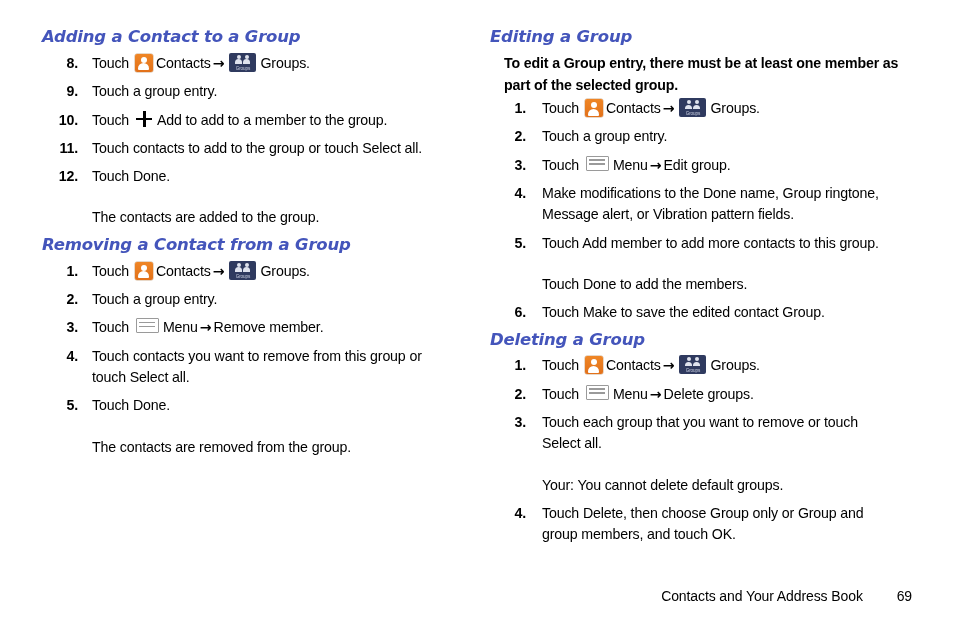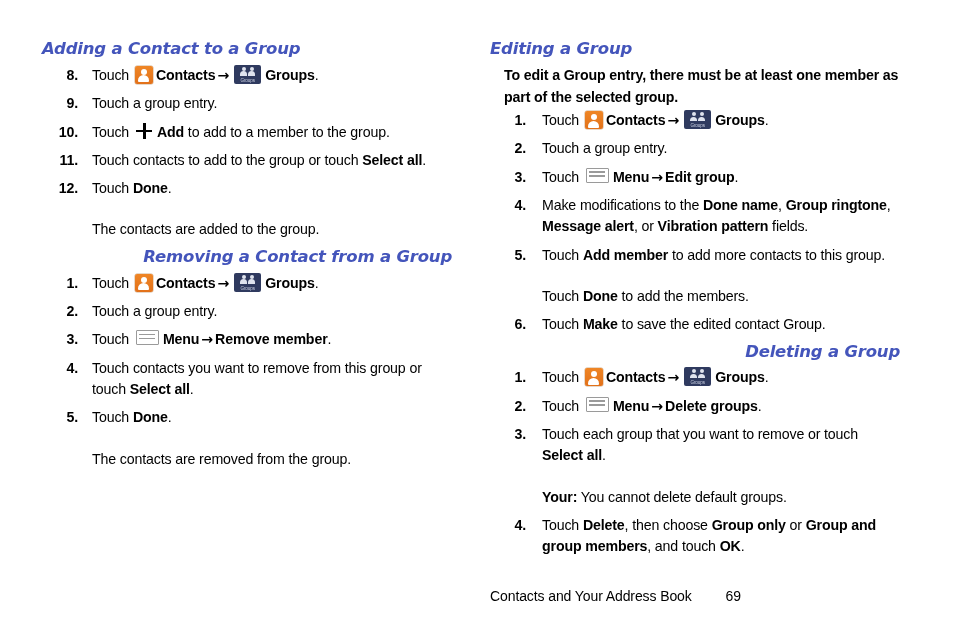--- a/index.html
+++ b/index.html
@@ -16,36 +16,36 @@
     overflow: hidden;
   }
 
   .page {
     position: absolute;
     inset: 0;
   }
 
   .col {
     position: absolute;
-    top: 40px;
+    top: 28px;
   }
   .col-left  { left: 42px;  width: 410px; }
   .col-right { left: 490px; width: 410px; }
 
   h2.section-heading {
     font-family: "DejaVu Sans", sans-serif;
     font-size: 16.5px;
     font-style: italic;
     font-weight: bold;
     color: #4455bb;
     margin: 0 0 6px 0;
     letter-spacing: -0.2px;
     line-height: 1.15;
   }
-  .spaced-heading { margin-top: 18px; text-align: right; }
+  .spaced-heading { margin-top: 18px; }
 
   p.intro {
     margin: 0 0 2px 0;
     padding-left: 14px;
     font-size: 14.2px;
     line-height: 1.52;
     letter-spacing: -0.15px;
     font-weight: bold;
   }
 
@@ -72,21 +72,21 @@
     font-size: 14.2px;
   }
   ol.steps.right-col > li { padding-left: 52px; }
   ol.steps.right-col > li > .num { width: 36px; }
 
   .sub-line {
     display: block;
     margin-top: 20px;
   }
 
-  b, strong { font-weight: bold; }
+  b, strong { font-weight: normal; }
 
   .arrow {
     font-family: "DejaVu Sans", sans-serif;
     font-weight: bold;
     padding: 0 2px;
   }
 
   
   .icon {
     display: inline-block;
@@ -211,20 +211,21 @@
     top: 7.2px; left: 0.5px;
     width: 16px; height: 2.6px;
   }
 
   
   .footer {
     position: absolute;
     left: 490px;
     right: 42px;
     bottom: 32px;
+    text-align: right;
     font-size: 14px;
     letter-spacing: -0.1px;
   }
   .footer .f-title { margin-right: 30px; }
 </style>
 </head>
 <body>
 
 <div class="page">
 

